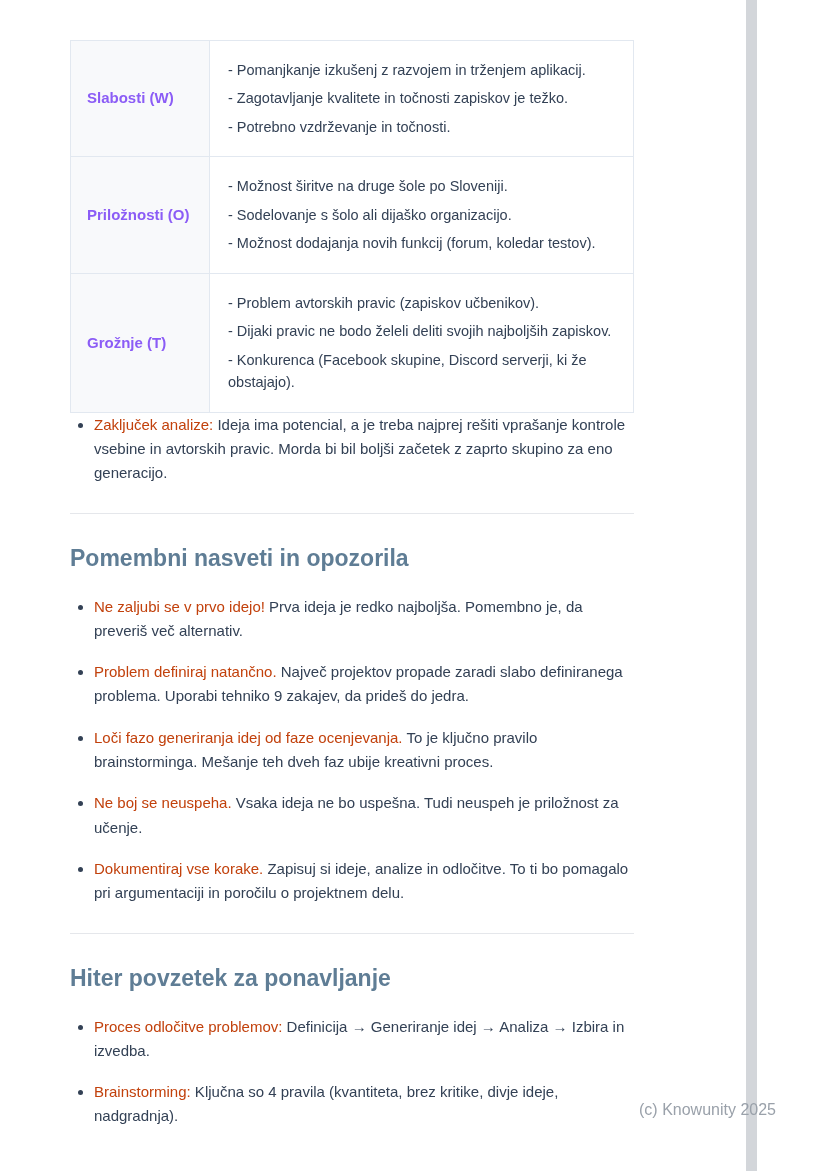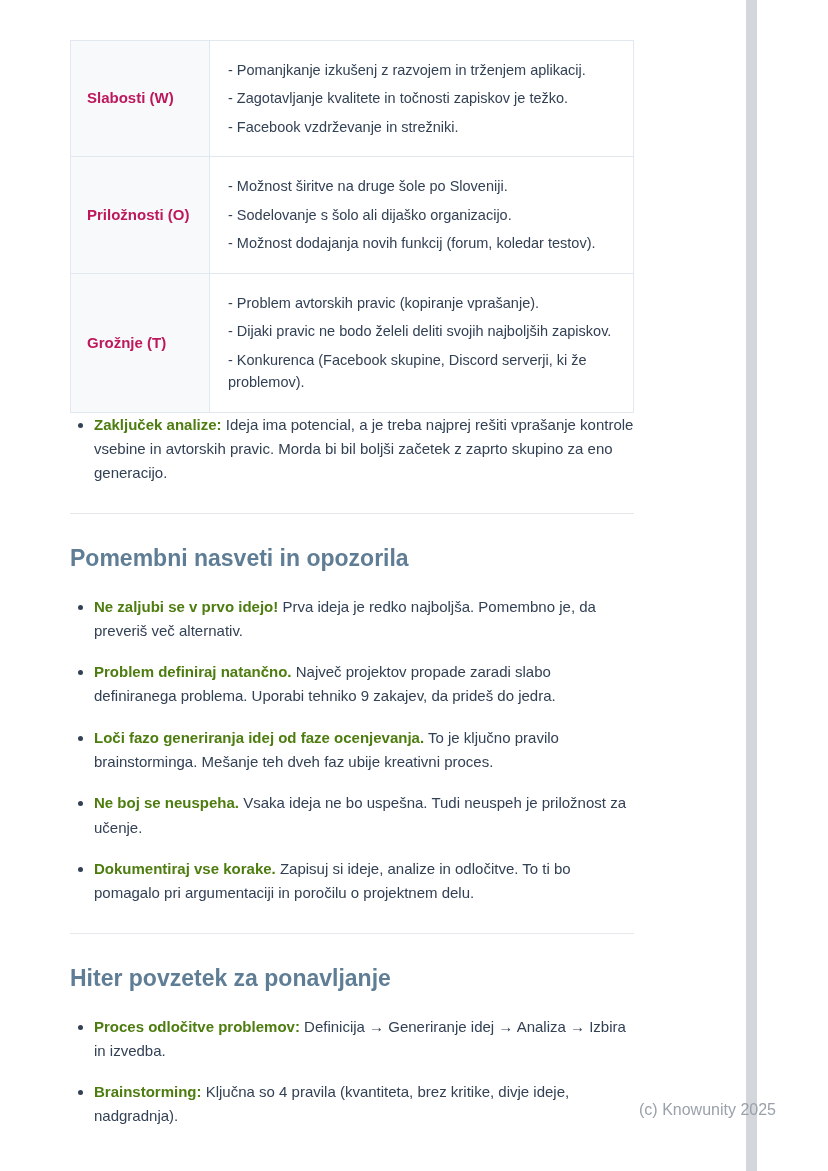--- a/index.html
+++ b/index.html
@@ -24,39 +24,39 @@
     color:#334155;
   }
   table.swot td {
     border:1px solid #e2e8f0;
     vertical-align:middle;
   }
   td.lbl {
     width:106px;
     background:#f8f9fb;
     font-weight:bold;
-    color:#be185d;
+    color:#8b5cf6;
     font-size:15px;
     padding:14px 16px;
     line-height:1.5;
   }
   td.val { padding:12px 18px; background:#ffffff; }
   td.val .line { line-height:1.55; margin:6px 0; }
   
   ul.blist {
     margin:0; padding-left:24px;
     list-style:disc;
   }
   ul.blist li {
     margin-bottom:17px;
     line-height:1.62;
     font-size:15px;
     color:#334155;
   }
-  ul.blist li b { color:#4d7c0f; font-weight:700; }
+  ul.blist li b { color:#c2410c; font-weight:400; }
   .conclusion { margin-top:30px; }
   hr.rule {
     border:none;
     border-top:1px solid #e5e7eb;
     margin:27px 0 0 0;
   }
   h2.sec {
     font-size:23px;
     font-weight:600;
     color:#5f7d95;
@@ -83,37 +83,37 @@
 
 <div class="page">
 
   <table class="swot">
     <tbody>
         <tr>
       <td class="lbl">Slabosti (W)</td>
       <td class="val">
         <div class="line">- Pomanjkanje izkušenj z razvojem in trženjem aplikacij.</div>
         <div class="line">- Zagotavljanje kvalitete in točnosti zapiskov je težko.</div>
-        <div class="line">- Facebook vzdrževanje in strežniki.</div>
+        <div class="line">- Potrebno vzdrževanje in točnosti.</div>
       </td>
     </tr>
     <tr>
       <td class="lbl">Priložnosti (O)</td>
       <td class="val">
         <div class="line">- Možnost širitve na druge šole po Sloveniji.</div>
         <div class="line">- Sodelovanje s šolo ali dijaško organizacijo.</div>
         <div class="line">- Možnost dodajanja novih funkcij (forum, koledar testov).</div>
       </td>
     </tr>
     <tr>
       <td class="lbl">Grožnje (T)</td>
       <td class="val">
-        <div class="line">- Problem avtorskih pravic (kopiranje vprašanje).</div>
+        <div class="line">- Problem avtorskih pravic (zapiskov učbenikov).</div>
         <div class="line">- Dijaki pravic ne bodo želeli deliti svojih najboljših zapiskov.</div>
-        <div class="line">- Konkurenca (Facebook skupine, Discord serverji, ki že problemov).</div>
+        <div class="line">- Konkurenca (Facebook skupine, Discord serverji, ki že obstajajo).</div>
       </td>
     </tr>
   </tbody>
     </table>
 
   <ul class="blist conclusion">
     <li><b>Zaključek analize:</b><span> Ideja ima potencial, a je treba najprej rešiti vprašanje kontrole vsebine in avtorskih pravic. Morda bi bil boljši začetek z zaprto skupino za eno generacijo.</span></li>
   </ul>
 
   <hr class="rule">

